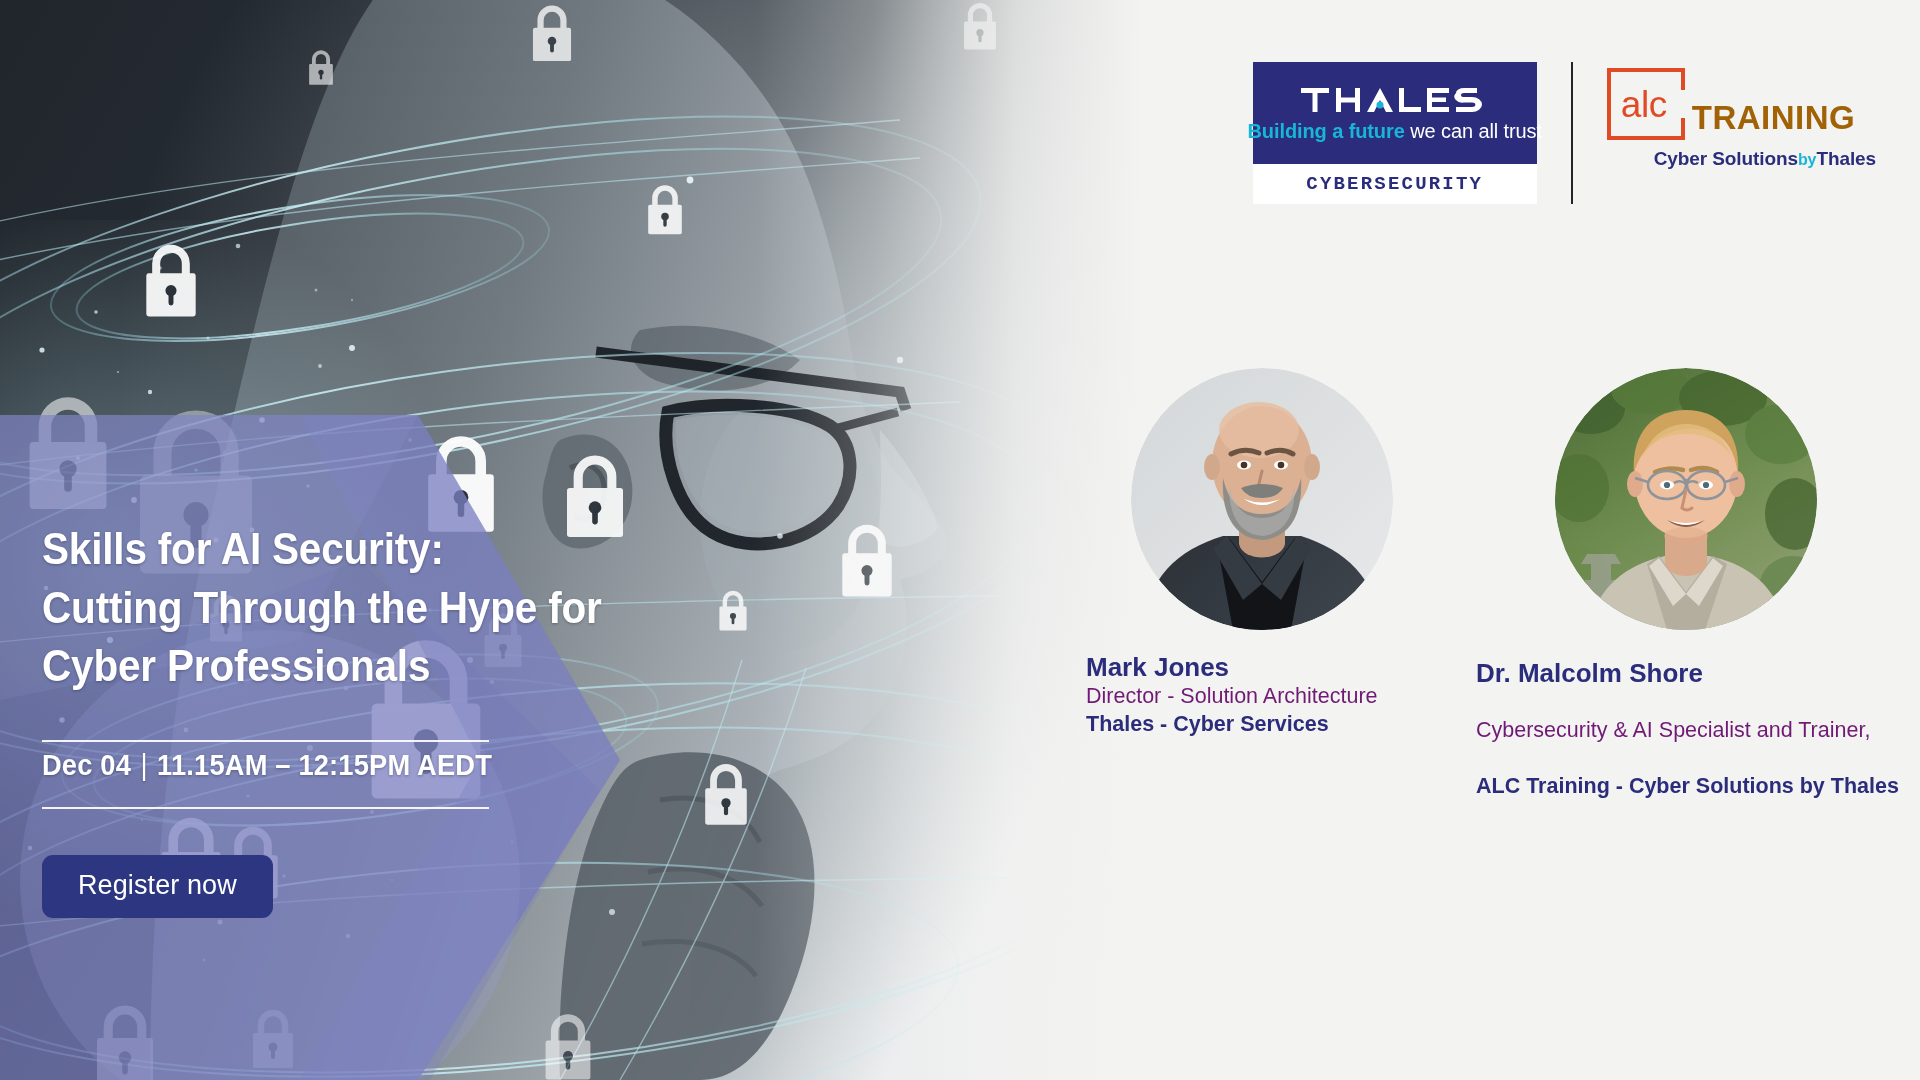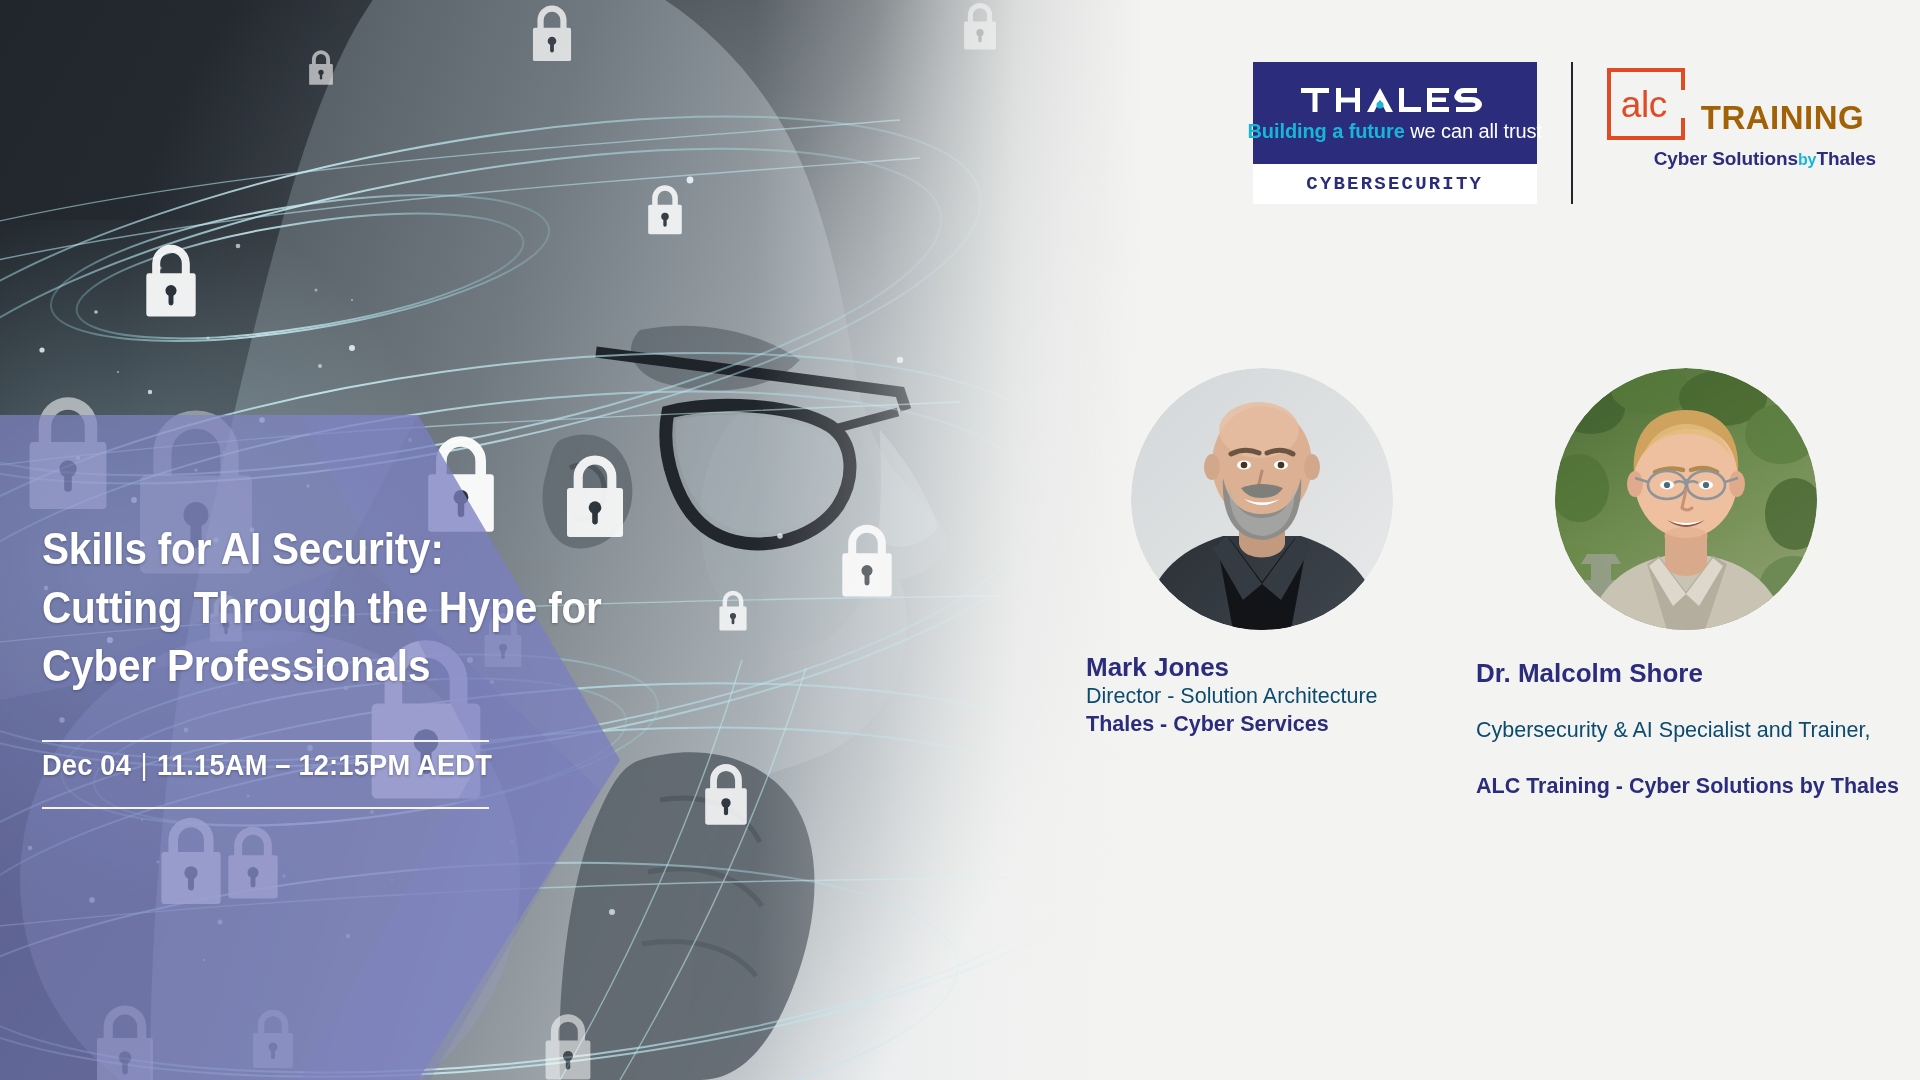--- a/index.html
+++ b/index.html
@@ -110,21 +110,21 @@
     letter-spacing:2.2px;
   }
 
   #logoDivider {
     width:2px; background:#23252B;
     margin:0 34px; align-self:stretch;
     min-height:142px;
   }
 
   #alcLogo { display:flex; flex-direction:column; align-items:flex-start; padding-top:6px; }
-  #alcRow { display:flex; align-items:flex-end; gap:14px;justify-content:flex-end; }
+  #alcRow { display:flex; align-items:flex-end; gap:5px;justify-content:flex-end; }
   #alcMark { position:relative; width:74px; height:72px; }
   #alcMarkBox {
     position:absolute; inset:0;
     border:4px solid #E04B25;
     border-right:none;
   }
   #alcMarkBox:after{
     content:""; position:absolute; top:-4px; right:-4px;
     width:4px; height:22px; background:#E04B25;
   }
@@ -161,21 +161,21 @@
     width:262px; height:262px; border-radius:50%;
     overflow:hidden; position:relative;
     margin:0 auto;
   }
   .speaker .sname {
     margin-top:22px;
     color:#2B2D7C; font-size:26px; font-weight:700;
     line-height:1.18; white-space:nowrap;
   }
   .speaker .srole {
-    color:#0c4a6e; font-size:21.5px; font-weight:400;
+    color:#701a75; font-size:21.5px; font-weight:400;
     line-height:1.30; white-space:nowrap;
   }
   .speaker .sorg {
     color:#2B2D7C; font-size:21.5px; font-weight:700;
     line-height:1.30; white-space:nowrap;
   }
   #spk0 { width:380px; text-align:center; margin-left:72px; }
   #spk1 { width:420px; text-align:center; margin-left:24px; }
   #spk0 .sname, #spk0 .srole, #spk0 .sorg { text-align:left; padding-left:14px; }
   #spk1 .sname, #spk1 .srole, #spk1 .sorg { text-align:left;margin-top:28px; }
@@ -389,20 +389,21 @@
     <span class="tline">Cutting Through the Hype for</span>
     <span class="tline">Cyber Professionals</span>
   </h1>
 
   <div id="dateWrap">
     <div id="dateLine">
       <span>Dec 04</span><span class="sep">|</span><span>11.15AM – 12:15PM AEDT</span>
     </div>
   </div>
 
+  <button id="registerBtn">Register now</button>
 </div>
 
 <div id="logoBar">
 
   <div id="thalesLogo">
     <div id="thalesTop">
       <svg id="thalesWordmark" width="190" height="30" viewBox="0 0 380 60">
         <g fill="#ffffff">
 
           <rect x="2" y="6" width="56" height="10"></rect>

